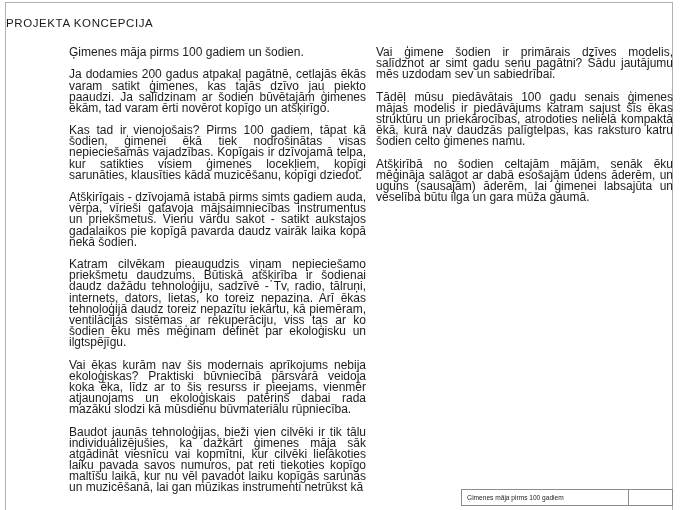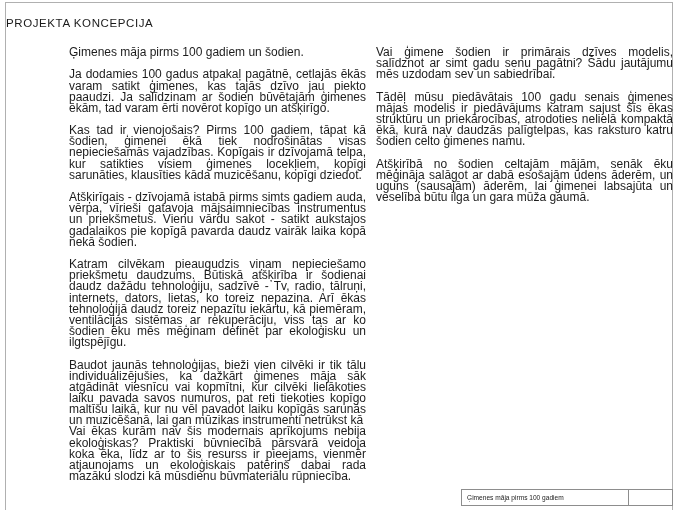--- a/index.html
+++ b/index.html
@@ -98,27 +98,27 @@
 <body>
 
 <div class="page-sheet">
 
   <div class="doc-title">PROJEKTA KONCEPCIJA</div>
 
   <div class="columns">
 
     <div class="col col-left">
       <p class="para nojust">Ģimenes māja pirms 100 gadiem un šodien.</p>
-      <p class="para">Ja dodamies 100 gadus atpakaļ pagātnē, cetlajās ēkās varam satikt ģimenes, kas tajās dzīvo jau piekto paaudzi. Ja salīdzinam ar šodien būvētajām ģimenes ēkām, tad varam ērti novērot kopīgo un atšķirīgo.</p>
+      <p class="para">Ja dodamies 200 gadus atpakaļ pagātnē, cetlajās ēkās varam satikt ģimenes, kas tajās dzīvo jau piekto paaudzi. Ja salīdzinam ar šodien būvētajām ģimenes ēkām, tad varam ērti novērot kopīgo un atšķirīgo.</p>
       <p class="para">Kas tad ir vienojošais?
 Pirms 100 gadiem, tāpat kā šodien, ģimenei ēkā tiek nodrošinātas visas nepieciešamās vajadzības. Kopīgais ir dzīvojamā telpa, kur satikties visiem ģimenes locekļiem, kopīgi sarunāties, klausīties kāda muzicēšanu, kopīgi dziedot.</p>
       <p class="para">Atšķirīgais - dzīvojamā istabā pirms simts gadiem auda, vērpa, vīrieši gatavoja mājsaimniecības instrumentus un priekšmetus. Vienu vārdu sakot - satikt aukstajos gadalaikos pie kopīgā pavarda daudz vairāk laika kopā nekā šodien.</p>
       <p class="para">Katram cilvēkam pieaugudzis viņam nepieciešamo priekšmetu daudzums. Būtiskā atšķirība ir šodienai daudz dažādu tehnoloģiju, sadzīvē - Tv, radio, tālruņi, internets, dators, lietas, ko toreiz nepazina. Arī ēkas tehnoloģijā daudz toreiz nepazītu iekārtu, kā piemēram, ventilācijas sistēmas ar rekuperāciju, viss tas ar ko šodien ēku mēs mēģinam definēt par ekoloģisku un ilgtspējīgu.</p>
+      <p class="para">Vai ēkas kurām nav šis modernais aprīkojums nebija ekoloģiskas? Praktiski būvniecībā pārsvarā veidoja koka ēka, līdz ar to šis resurss ir pieejams, vienmēr atjaunojams un ekoloģiskais patēriņš dabai rada mazāku slodzi kā mūsdienu būvmateriālu rūpniecība.</p>
       <p class="para tight">Baudot jaunās tehnoloģijas, bieži vien cilvēki ir tik tālu individualizējušies, ka dažkārt ģimenes māja sāk atgādināt viesnīcu vai kopmītni, kur cilvēki lielākoties laiku pavada savos numuros, pat reti tiekoties kopīgo maltīšu laikā, kur nu vēl pavadot laiku kopīgās sarunās un muzicēšanā, lai gan mūzikas instrumenti netrūkst kā</p>
-      <p class="para">Vai ēkas kurām nav šis modernais aprīkojums nebija ekoloģiskas? Praktiski būvniecībā pārsvarā veidoja koka ēka, līdz ar to šis resurss ir pieejams, vienmēr atjaunojams un ekoloģiskais patēriņš dabai rada mazāku slodzi kā mūsdienu būvmateriālu rūpniecība.</p>
     </div>
 
     <div class="col col-right">
       <p class="para">Vai ģimene šodien ir primārais dzīves modelis, salīdznot ar simt gadu senu pagātni?
 Šādu jautājumu mēs uzdodam sev un sabiedrībai.</p>
       <p class="para">Tādēļ mūsu piedāvātais 100 gadu senais ģimenes mājas modelis ir piedāvājums katram sajust šīs ēkas struktūru un priekārocības, atrodoties nelielā kompaktā ēkā, kurā nav daudzās palīgtelpas, kas raksturo katru šodien celto ģimenes namu.</p>
       <p class="para tight">Atšķirībā no šodien celtajām mājām, senāk ēku mēģināja salāgot ar dabā esošajām ūdens āderēm, un uguns (sausajām) āderēm, lai ģimenei labsajūta un veselība būtu ilga un gara mūža gaumā.</p>
     </div>
 
   </div>

